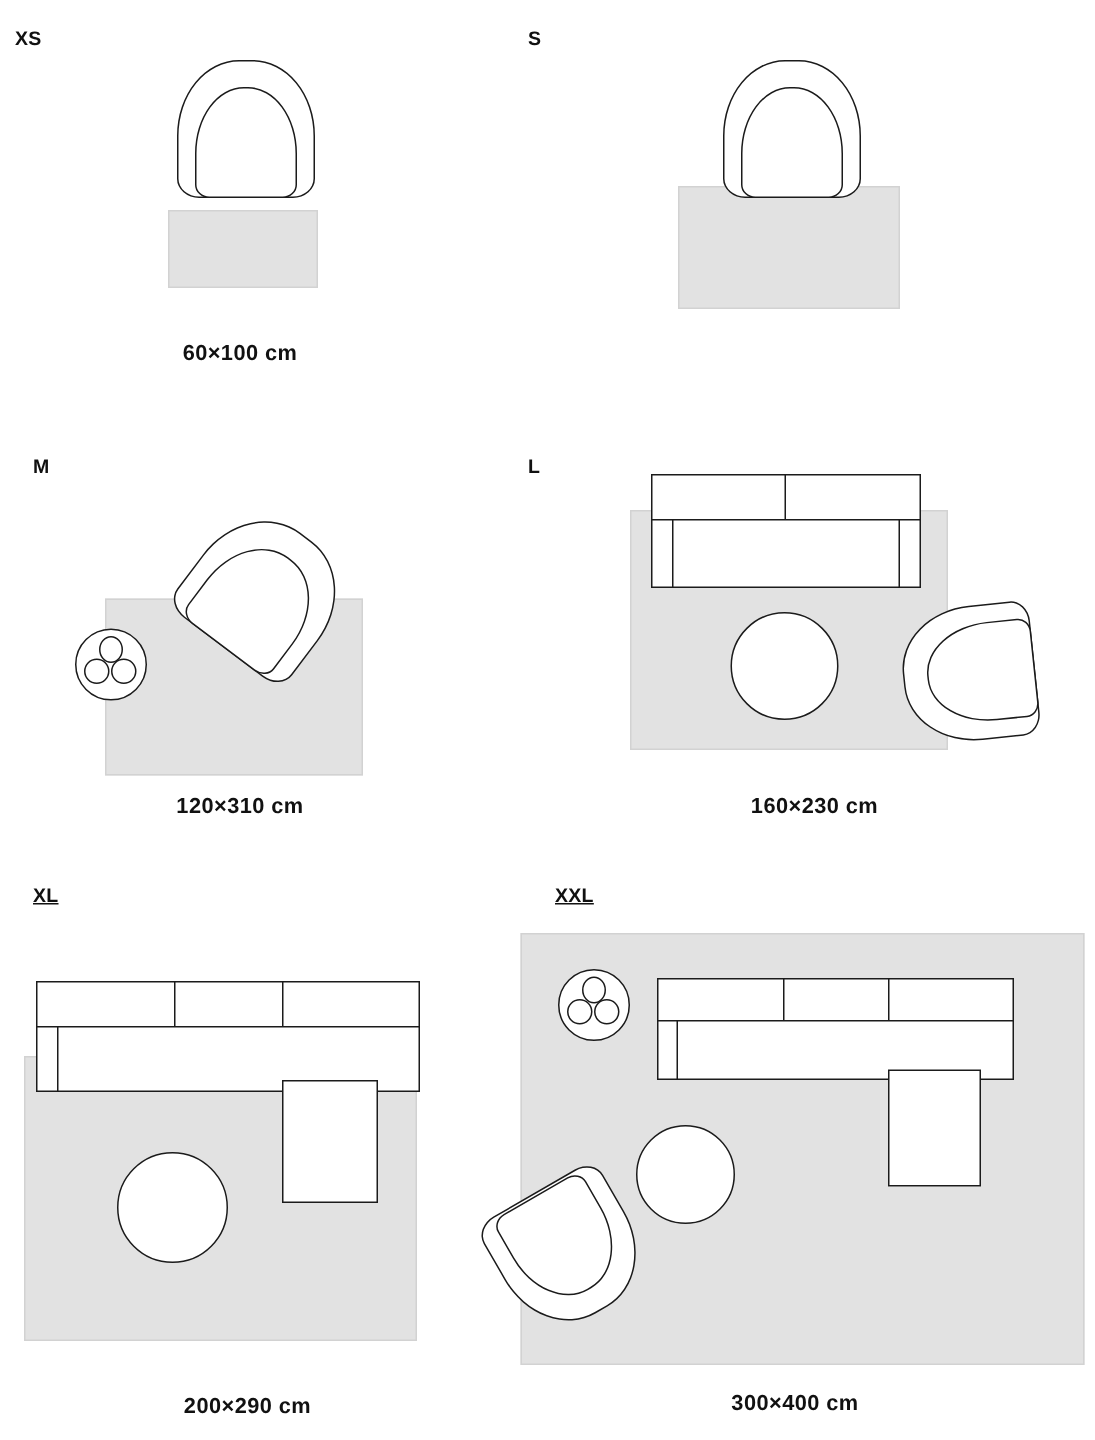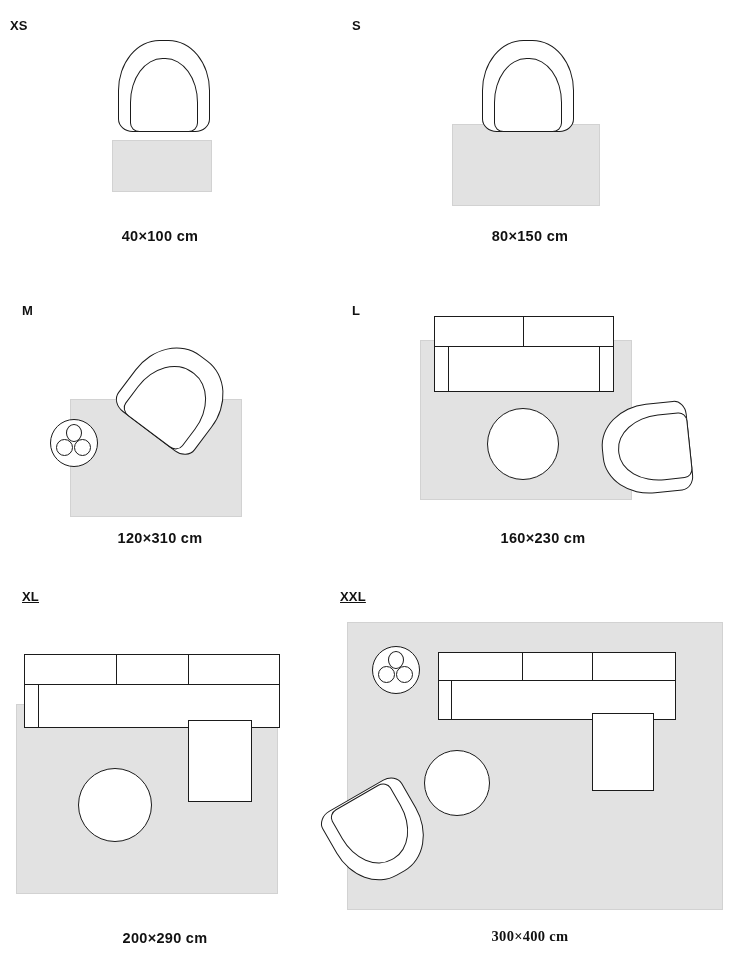--- a/index.html
+++ b/index.html
@@ -111,33 +111,32 @@
     <div class="size-label" style="left:10px;top:18px;">XS</div>
 
     <div class="stage" style="left:0;top:28px;width:320px;height:180px;">
 
       <div class="rug" style="left:112px;top:112px;width:100px;height:52px;"></div>
 
       <div class="chair-shell" style="left:118px;top:12px;width:92px;height:92px;"></div>
       <div class="chair-seat" style="left:130px;top:30px;width:68px;height:74px;"></div>
     </div>
 
-    <div class="dim-label" style="left:0;top:228px;width:320px;">40×100 cm</div>
+    <div class="dim-label" style="left:0;top:228px;width:320px;">60×100 cm</div>
   </div>
 
   <div class="cell" style="left:330px;top:0;width:400px;height:270px;">
     <div class="size-label" style="left:22px;top:18px;">S</div>
 
     <div class="stage" style="left:0;top:28px;width:400px;height:180px;">
       <div class="rug" style="left:122px;top:96px;width:148px;height:82px;"></div>
       <div class="chair-shell" style="left:152px;top:12px;width:92px;height:92px;"></div>
       <div class="chair-seat" style="left:164px;top:30px;width:68px;height:74px;"></div>
     </div>
 
-    <div class="dim-label" style="left:0;top:228px;width:400px;">80×150 cm</div>
   </div>
 
   <div class="cell" style="left:0;top:290px;width:320px;height:280px;">
     <div class="size-label" style="left:22px;top:13px;">M</div>
 
     <div class="stage" style="left:0;top:24px;width:320px;height:200px;">
       <div class="rug" style="left:70px;top:85px;width:172px;height:118px;"></div>
 
       <div style="position:absolute;left:118px;top:28px;width:112px;height:112px;transform:rotate(37deg);">
         <div class="chair-shell" style="left:8px;top:6px;width:96px;height:92px;"></div>
@@ -192,21 +191,21 @@
 
       <div class="outline" style="left:188px;top:108px;width:64px;height:82px;"></div>
 
       <div class="circle" style="left:78px;top:156px;width:74px;height:74px;"></div>
     </div>
 
     <div class="dim-label" style="left:0;top:350px;width:330px;">200×290 cm</div>
   </div>
 
   <div class="cell" style="left:330px;top:580px;width:400px;height:380px;">
-    <div class="size-label" style="left:10px;top:9px;text-decoration:underline;">XXL</div>
+    <div class="size-label" style="left:40px;top:9px;text-decoration:underline;">XXL</div>
 
     <div class="stage" style="left:0;top:38px;width:400px;height:290px;">
       <div class="rug" style="left:17px;top:4px;width:376px;height:288px;"></div>
 
       <div class="outline" style="left:108px;top:34px;width:238px;height:68px;"></div>
       <div class="line" style="left:108px;top:62px;width:238px;height:1.3px;"></div>
       <div class="line" style="left:192px;top:34px;width:1.3px;height:28px;"></div>
       <div class="line" style="left:262px;top:34px;width:1.3px;height:28px;"></div>
       <div class="line" style="left:121px;top:62px;width:1.3px;height:40px;"></div>
       <div class="outline" style="left:262px;top:95px;width:62px;height:78px;"></div>
@@ -219,16 +218,16 @@
         <div class="leaf" style="left:6px;top:20px;width:17px;height:17px;"></div>
         <div class="leaf" style="left:24px;top:20px;width:17px;height:17px;"></div>
       </div>
 
       <div style="position:absolute;left:-10px;top:156px;width:112px;height:112px;transform:rotate(150deg);">
         <div class="chair-shell" style="left:10px;top:6px;width:92px;height:90px;"></div>
         <div class="chair-seat" style="left:22px;top:22px;width:68px;height:72px;"></div>
       </div>
     </div>
 
-    <div class="dim-label" style="left:0;top:348px;width:400px;font-family:Liberation Serif, serif;">300×400 cm</div>
+    <div class="dim-label" style="left:0;top:348px;width:400px;">300×400 cm</div>
   </div>
 
 </div>
 
 </body></html>

